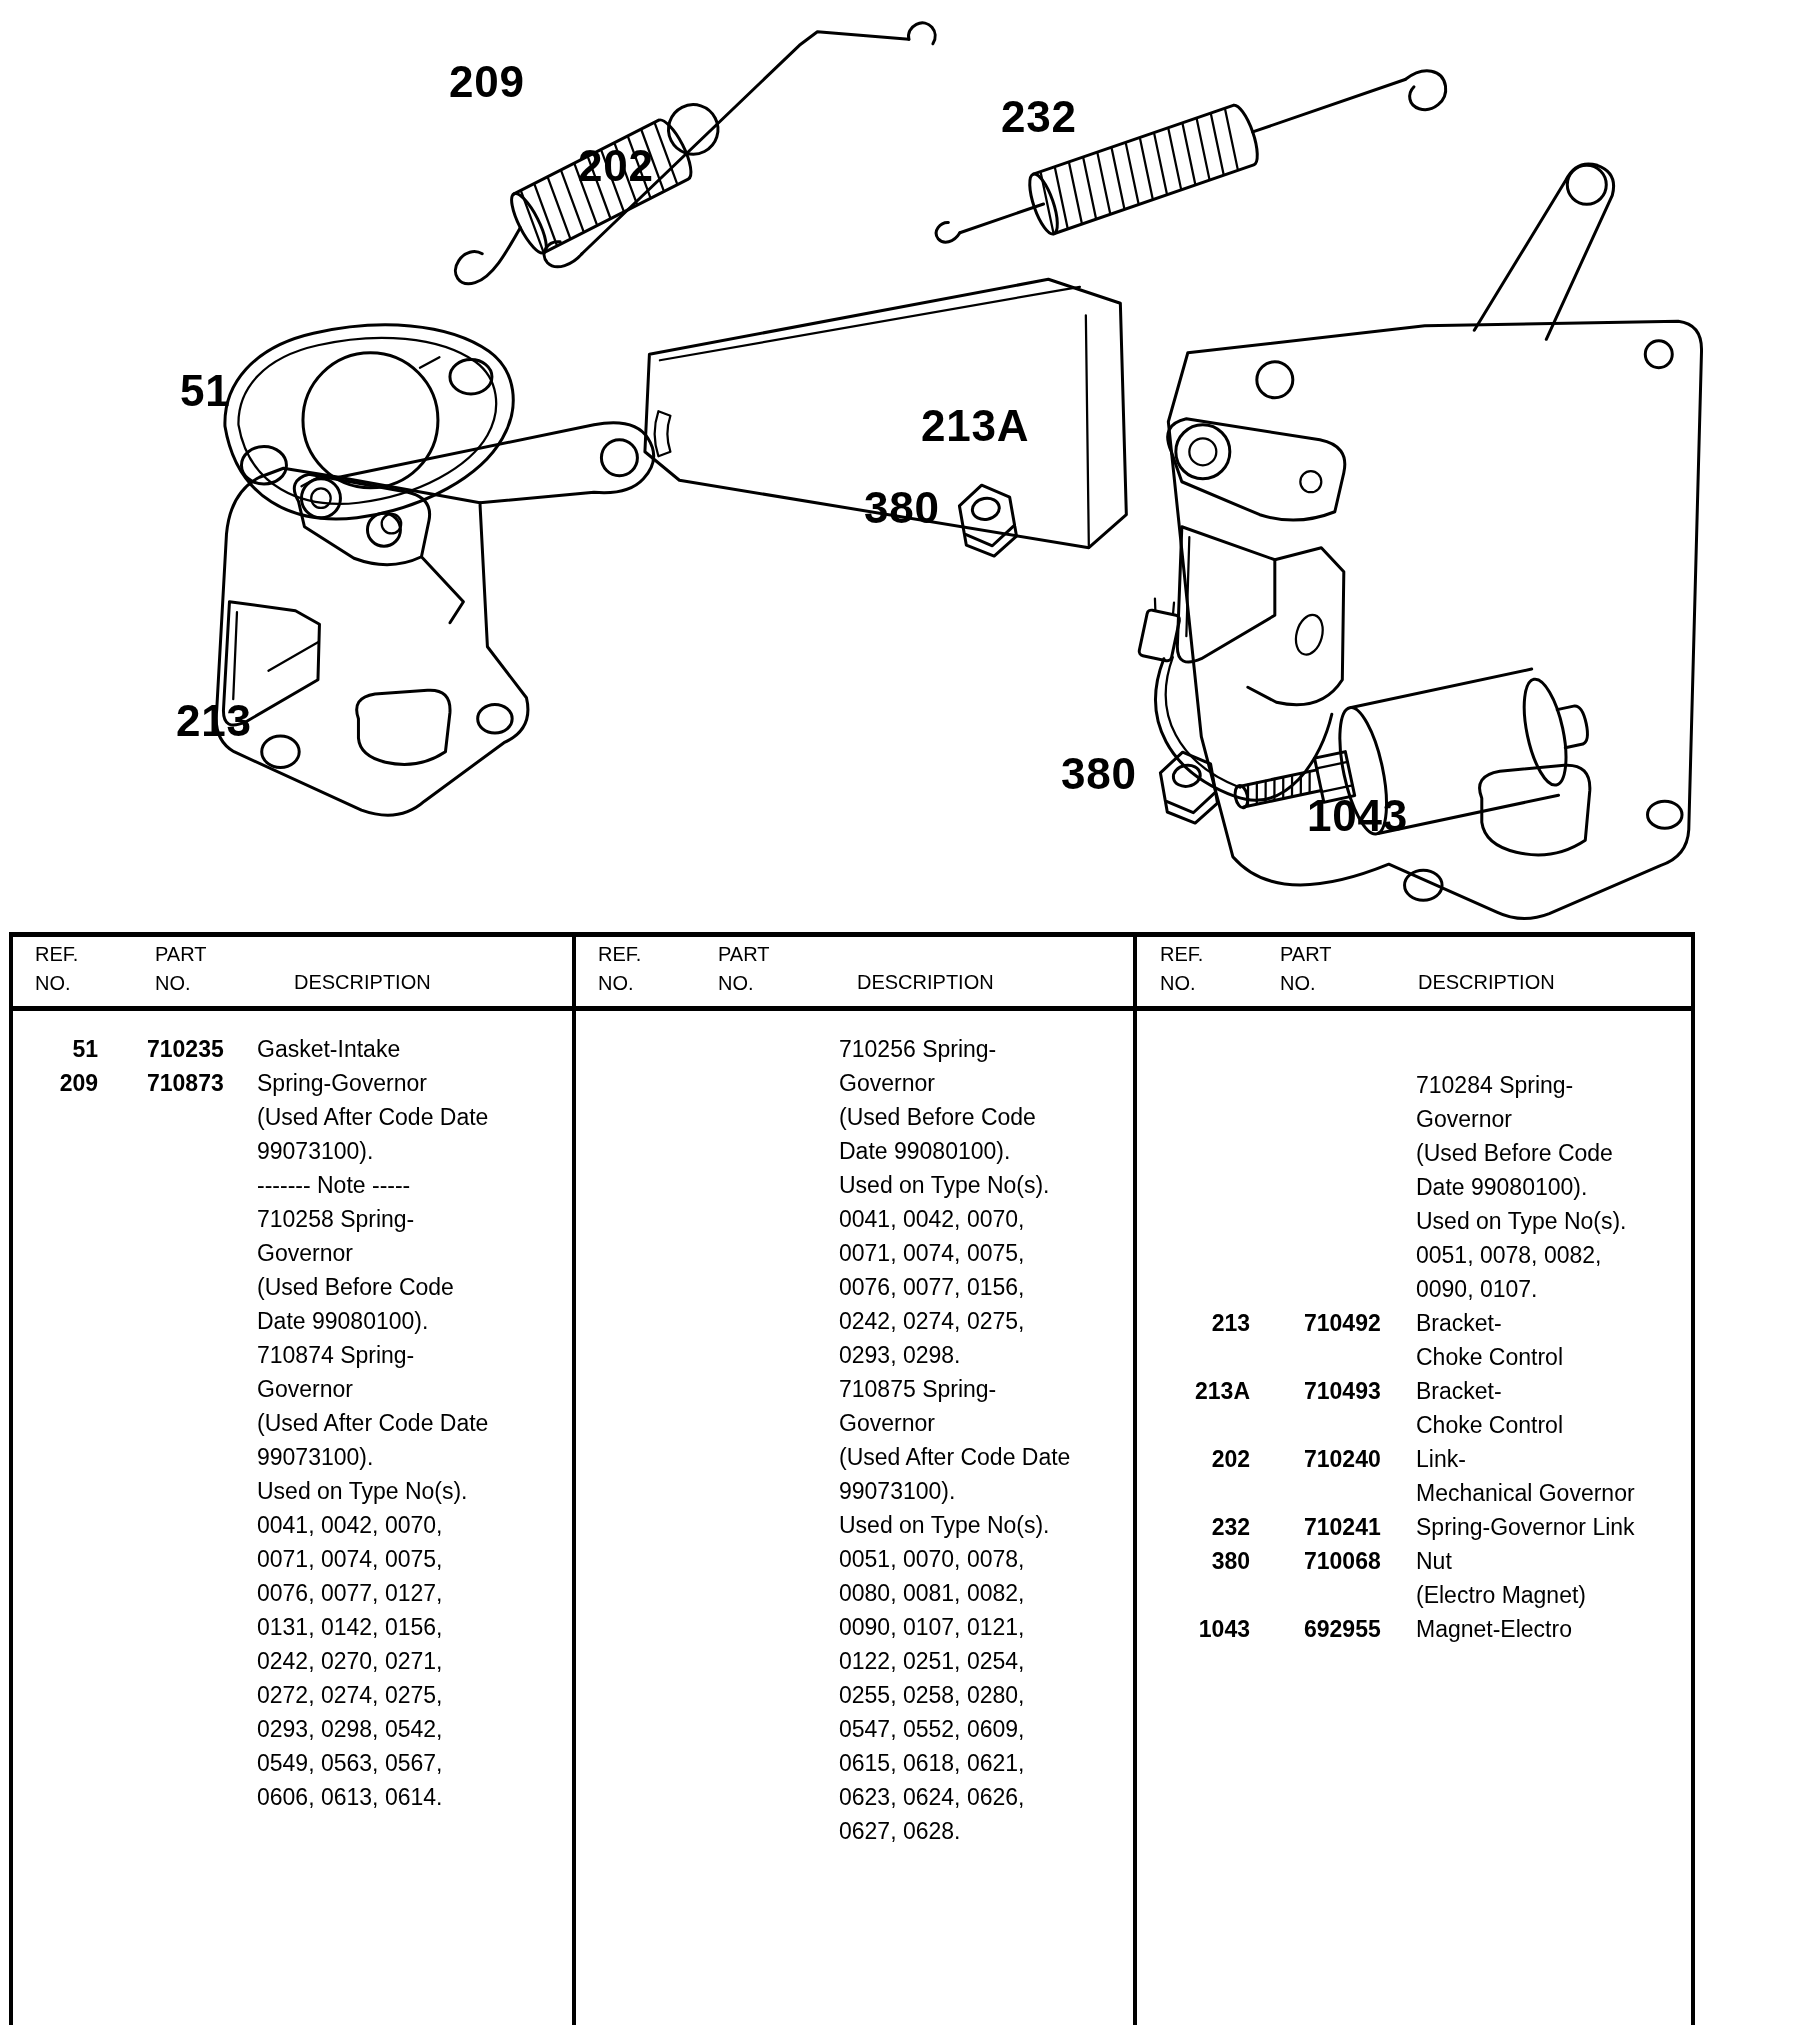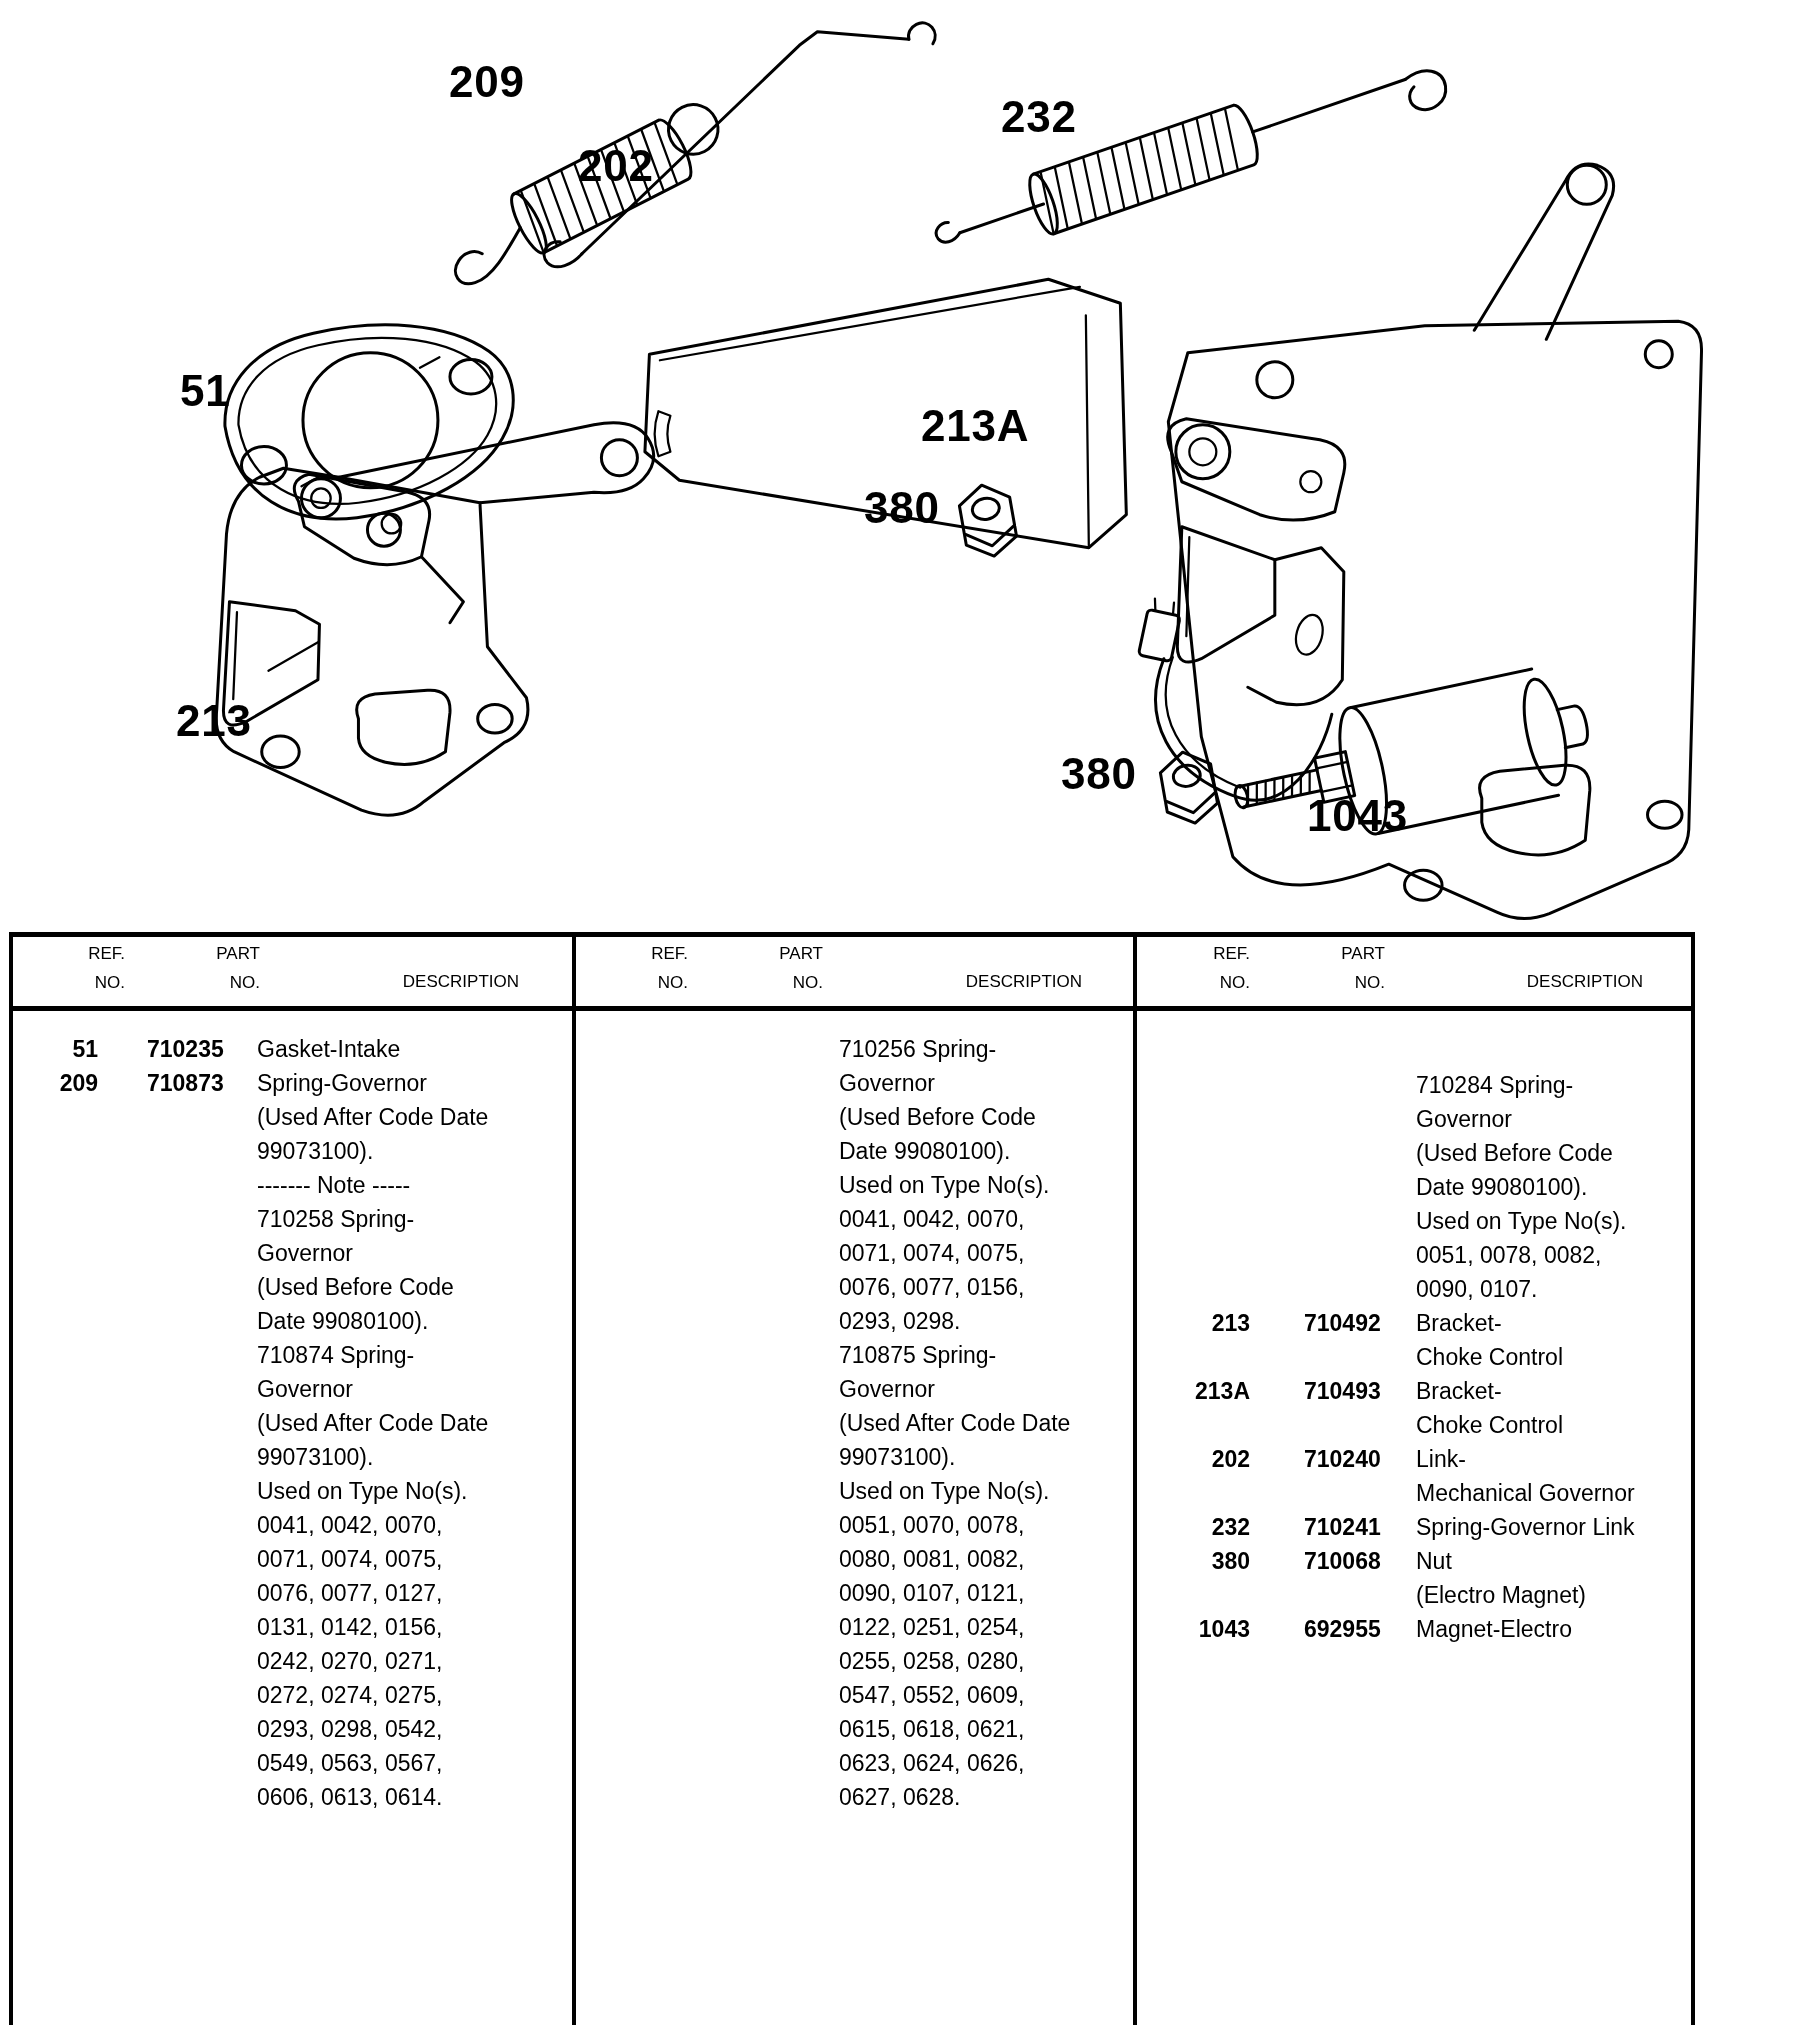--- a/index.html
+++ b/index.html
@@ -13,21 +13,21 @@
   .col{position:absolute;top:1034px;width:559px;}
   .trow{position:relative;height:34px;font-size:23px;line-height:30px;white-space:nowrap;}
   .trow .ref{position:absolute;left:0;width:89px;text-align:right;font-weight:700;}
   .trow .part{position:absolute;left:138px;font-weight:700;}
   .trow .desc{position:absolute;left:248px;}
   .col2 .trow .desc{left:267px;}
   .col3 .trow .desc{left:279px;}
   .col3 .trow .ref{width:113px;}
   .col3 .trow .part{left:167px;}
   .b{font-weight:400;}
-  .hdr{position:absolute;font-size:17px;line-height:28.5px;text-align:right;}
+  .hdr{position:absolute;font-size:20px;line-height:28.5px;text-align:left;}
 </style>
 </head>
 <body>
 
 <div id="page">
 
   <svg width="1811" height="938" viewBox="0 0 2415 1250">
 
     <g transform="rotate(-27 700 300)">
       <path class="ink" d="M693,300 C660,322 630,342 606,338 C584,334 582,312 600,302 C612,295 626,298 632,308"></path>
@@ -337,20 +337,25 @@
           <span class="desc"><span>0071, 0074, 0075,</span></span>
         </div>
         <div class="trow">
           <span class="ref"></span>
           <span class="part"></span>
           <span class="desc"><span>0076, 0077, 0156,</span></span>
         </div>
         <div class="trow">
           <span class="ref"></span>
           <span class="part"></span>
+          <span class="desc"><span>0242, 0274, 0275,</span></span>
+        </div>
+        <div class="trow">
+          <span class="ref"></span>
+          <span class="part"></span>
           <span class="desc"><span>0293, 0298.</span></span>
         </div>
         <div class="trow">
           <span class="ref"></span>
           <span class="part"></span>
           <span class="desc"><span class="b">710875</span><span> Spring-</span></span>
         </div>
         <div class="trow">
           <span class="ref"></span>
           <span class="part"></span>

